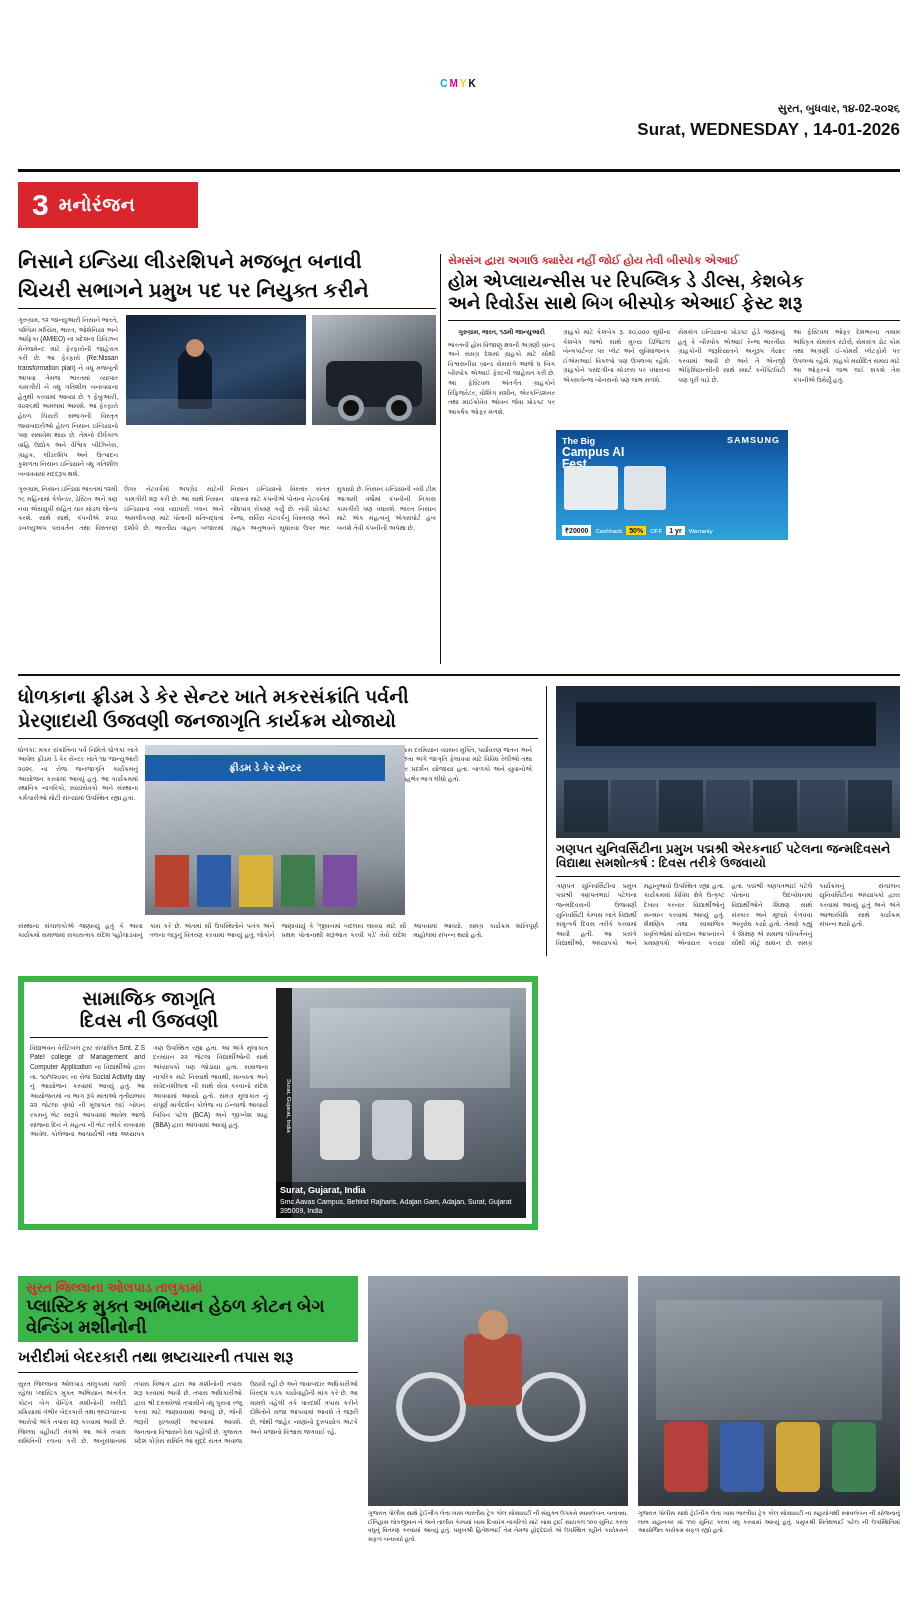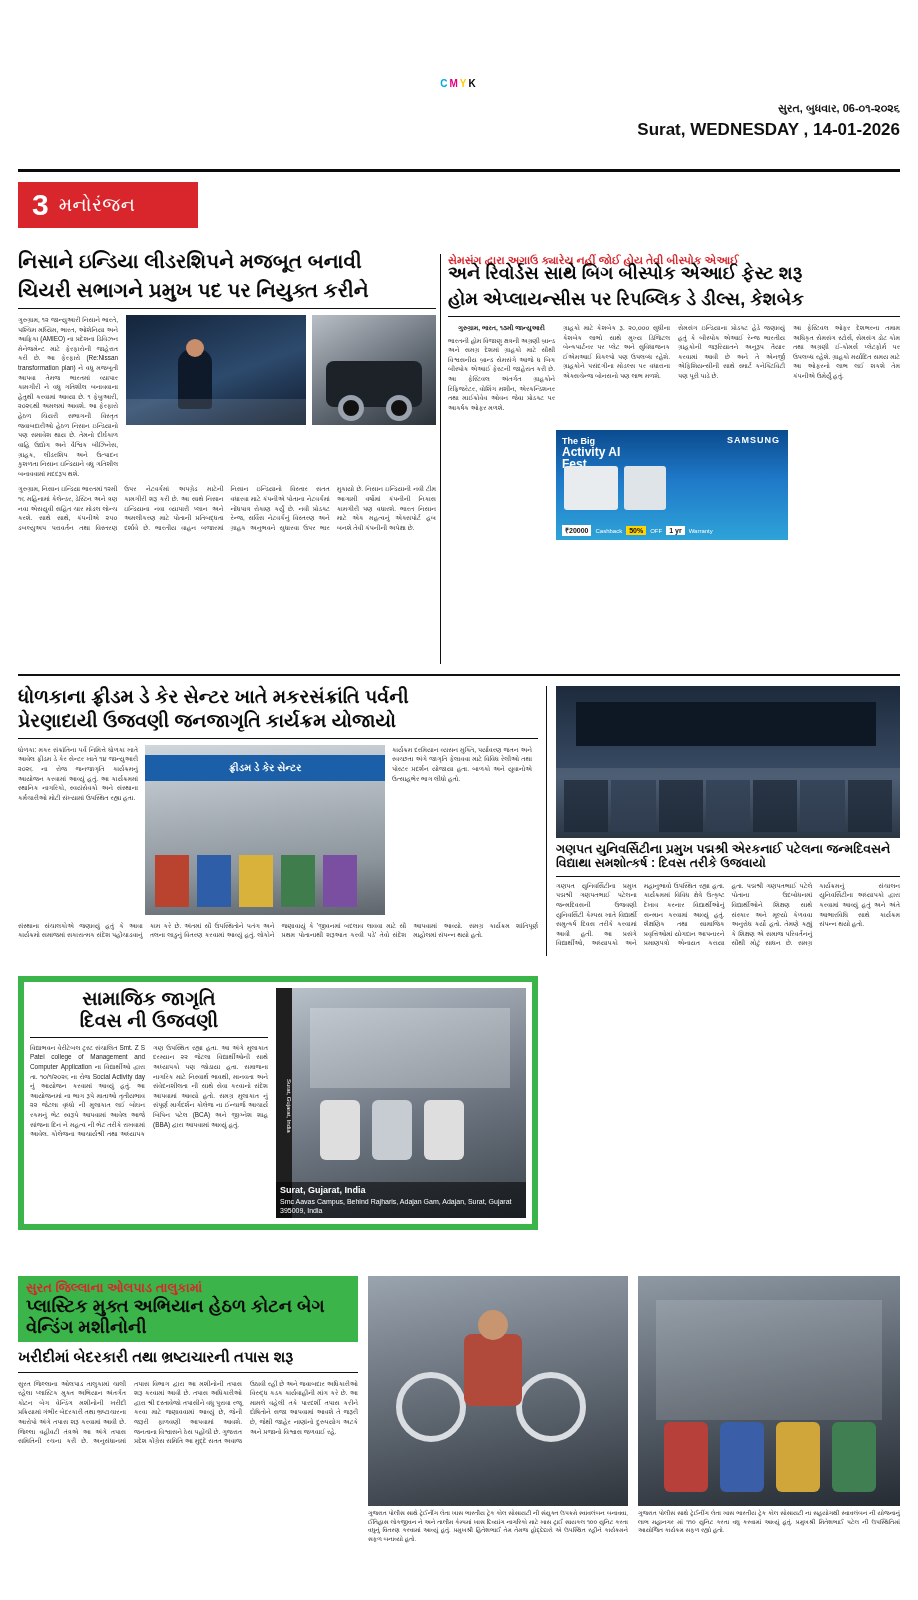--- a/index.html
+++ b/index.html
@@ -30,21 +30,21 @@
     left: 18px; top: 96px;
     width: 180px; height: 46px;
     background: #d8262c;
     display: flex; align-items: center;
   }
   .page-flag .num {
     color: #fff; font-size: 30px; font-weight: bold;
     padding: 0 10px 0 14px; line-height: 1;
   }
   .page-flag .sect {
-    color: #fff; font-size: 19px; font-weight: normal;
+    color: #fff; font-size: 19px; font-weight: bold;
     letter-spacing: .5px;
   }
   .cmyk-top {
     position: absolute; left: 50%; transform: translateX(-50%);
     top: -8px;
     font-size: 10px; font-weight: bold; letter-spacing: 2px;
     color: #111;
   }
   .cmyk-top .c { color:#00a8e1; } .cmyk-top .m { color:#e6007e; }
   .cmyk-top .y { color:#ffcc00; } .cmyk-top .k { color:#000; }
@@ -141,21 +141,21 @@
 <body>
 
 <div class="page">
 
   <div class="cmyk-top">
     <span class="c">C</span><span class="m">M</span><span class="y">Y</span><span class="k">K</span>
   </div>
 
   <div class="masthead">
     <div class="dateline">
-      <div>સુરત, બુધવાર, 06-૦૧-૨૦૨૬</div>
+      <div>સુરત, બુધવાર, ૧૪-02-૨૦૨૬</div>
       <div class="en">Surat, WEDNESDAY , 14-01-2026</div>
     </div>
   </div>
 
   <div class="page-flag">
     <span class="num">3</span>
     <span class="sect">મનોરંજન</span>
   </div>
 
   <div class="region" id="story-nissan">
@@ -187,22 +187,22 @@
       <span>ગુરુગ્રામ, નિસાન ઇન્ડિયા ભારતમાં ૧૨મી ૧૬ મહિનામાં કેલેન્ડર, ડેસ્ટિન અને ત્રણ નવા એસયુવી સહિત ચાર મોડલ લોન્ચ કરશે. સાથે સાથે, કંપનીએ ૨૫૦ ડબલ્યુઅપ પરાવર્તન તથા વિસ્તરણ ઉપર નેટવર્કમાં અપગ્રેડ માટેની કામગીરી શરૂ કરી છે. આ સાથે નિસાન ઇન્ડિયાના નવા વ્યાપારી પ્લાન અને અમલીકરણ માટે પોતાની પ્રતિબદ્ધતા દર્શાવે છે.</span>
       <span>ભારતીય વાહન બજારમાં નિસાન ઇન્ડિયાનો વિસ્તાર સતત વધારવા માટે કંપનીએ પોતાના નેટવર્કમાં નોંધપાત્ર રોકાણ કર્યું છે. નવી પ્રોડક્ટ રેન્જ, સર્વિસ નેટવર્કનું વિસ્તરણ અને ગ્રાહક અનુભવને સુધારવા ઉપર ભાર મુકાયો છે.</span>
       <span>નિસાન ઇન્ડિયાની નવી ટીમ આગામી વર્ષોમાં કંપનીની નિકાસ કામગીરી પણ વધારશે. ભારત નિસાન માટે એક મહત્વનું એક્સપોર્ટ હબ બનશે તેવી કંપનીની અપેક્ષા છે.</span>
     </div>
   </div>
 
   <div class="vsep" style="left:440px; top:168px; height:410px;"></div>
 
   <div class="region" id="story-bespoke">
     <div class="headline-red" style="font-size:11px;">સેમસંગ દ્વારા અગાઉ ક્યારેય નહીં જોઈ હોય તેવી બીસ્પોક એઆઈ</div>
+    <h1 class="headline-black">હોમ એપ્લાયન્સીસ પર રિપબ્લિક ડે ડીલ્સ, કેશબેક</h1>
     <h1 class="headline-black" style="margin-top:-4px;">અને રિવોર્ડસ સાથે બિગ બીસ્પોક એઆઈ ફેસ્ટ શરૂ</h1>
-    <h1 class="headline-black">હોમ એપ્લાયન્સીસ પર રિપબ્લિક ડે ડીલ્સ, કેશબેક</h1>
     <div class="thin-rule" style="margin:6px 0;"></div>
 
     <div style="display:flex; gap:8px;">
       <div style="width:108px;">
         <div class="body-col hl" style="text-align:center;margin-bottom:3px;">ગુરુગ્રામ, ભારત, ૧૩મી જાન્યુઆરી</div>
         <div class="body-col">ભારતની હોમ વિજાણુ ક્ષત્રની અગ્રણી બ્રાન્ડ અને સમગ્ર દેશમાં ગ્રાહકો માટે સૌથી વિશ્વસનીય બ્રાન્ડ સેમસંગે આજે ધ બિગ બીસ્પોક એઆઈ ફેસ્ટની જાહેરાત કરી છે. આ ફેસ્ટિવલ અંતર્ગત ગ્રાહકોને રિફ્રિજરેટર, વોશિંગ મશીન, એરકન્ડિશનર તથા માઈક્રોવેવ ઓવન જેવા પ્રોડક્ટ પર આકર્ષક ઓફર મળશે.</div>
       </div>
       <div style="width:108px;">
         <div class="body-col">ગ્રાહકો માટે કેશબેક રૂ. ૨૦,૦૦૦ સુધીના કેશબેક લાભો સાથે મુખ્ય ડિજિટલ બેન્કપાર્ટનર પર પ્લેટ અને સુવિધાજનક ઈએમઆઈ વિકલ્પો પણ ઉપલબ્ધ રહેશે. ગ્રાહકોને પસંદગીના મોડલ્સ પર વધારાના એક્સચેન્જ બોનસનો પણ લાભ મળશે.</div>
       </div>
@@ -210,21 +210,21 @@
         <div class="body-col">સેમસંગ ઇન્ડિયાના પ્રોડક્ટ હેડે જણાવ્યું હતું કે બીસ્પોક એઆઈ રેન્જ ભારતીય ગ્રાહકોની જરૂરિયાતને અનુરૂપ તૈયાર કરવામાં આવી છે અને તે એનર્જી એફિશિયન્સીની સાથે સ્માર્ટ કનેક્ટિવિટી પણ પૂરી પાડે છે.</div>
       </div>
       <div style="width:108px;">
         <div class="body-col">આ ફેસ્ટિવલ ઓફર દેશભરના તમામ અધિકૃત સેમસંગ સ્ટોર્સ, સેમસંગ ડોટ કોમ તથા અગ્રણી ઈ-કોમર્સ પ્લેટફોર્મ પર ઉપલબ્ધ રહેશે. ગ્રાહકો મર્યાદિત સમય માટે આ ઓફરનો લાભ લઈ શકશે તેમ કંપનીએ ઉમેર્યું હતું.</div>
       </div>
     </div>
 
     <div class="grad-samsung" style="position:absolute;left:108px;top:176px;width:232px;height:110px;color:#fff;padding:6px;">
       <div style="position:absolute;right:8px;top:5px;font-size:9px;font-weight:bold;letter-spacing:1px;">SAMSUNG</div>
       <div style="font-size:9px;font-weight:bold;">The Big</div>
-      <div style="font-size:12px;font-weight:bold;line-height:1;">Activity AI</div>
+      <div style="font-size:12px;font-weight:bold;line-height:1;">Campus AI</div>
       <div style="font-size:12px;font-weight:bold;line-height:1;">Fest</div>
       <div style="position:absolute;left:8px;bottom:30px;width:54px;height:44px;background:#e8ecef;border-radius:3px;"></div>
       <div style="position:absolute;left:68px;bottom:30px;width:42px;height:44px;background:#dfe4e8;border-radius:3px;"></div>
       <div style="position:absolute;left:6px;bottom:4px;display:flex;gap:4px;align-items:center;">
         <span class="badge-white">₹20000</span>
         <span style="font-size:6px;">Cashback</span>
         <span class="badge-white" style="background:#ffd400;">50%</span>
         <span style="font-size:6px;">OFF</span>
         <span class="badge-white">1 yr</span>
         <span style="font-size:6px;">Warranty</span>
@@ -237,21 +237,21 @@
   <div class="region" id="story-dholka">
     <h1 class="headline-black">ધોળકાના ફ્રીડમ ડે કેર સેન્ટર ખાતે મકરસંક્રાંતિ પર્વની</h1>
     <h1 class="headline-black" style="margin-top:-4px;">પ્રેરણાદાયી ઉજવણી જનજાગૃતિ કાર્યક્રમ યોજાયો</h1>
     <div class="thin-rule" style="margin:6px 0;"></div>
 
     <div style="display:flex; gap:7px;">
       <div style="width:120px;">
         <div class="body-col">ધોળકા: મકર સંક્રાંતિના પર્વ નિમિત્તે ધોળકા ખાતે આવેલ ફ્રીડમ ડે કેર સેન્ટર ખાતે ૧૪ જાન્યુઆરી ૨૦૨૬ ના રોજ જનજાગૃતિ કાર્યક્રમનું આયોજન કરવામાં આવ્યું હતું. આ કાર્યક્રમમાં સ્થાનિક નાગરિકો, સ્વયંસેવકો અને સંસ્થાના કર્મચારીઓ મોટી સંખ્યામાં ઉપસ્થિત રહ્યા હતા.</div>
       </div>
       <div style="width:240px;">
-        <div class="photo" style="width:240px;height:170px;background:linear-gradient(175deg,#cfd6dc,#8d959d 70%,#5d646b);">
+        <div class="photo" style="width:260px;height:170px;background:linear-gradient(175deg,#cfd6dc,#8d959d 70%,#5d646b);">
           <div style="position:absolute;left:0;top:10px;width:240px;height:26px;background:#1a5fa8;"></div>
           <div style="position:absolute;left:0;top:10px;width:240px;height:26px;display:flex;align-items:center;justify-content:center;color:#fff;font-size:10px;font-weight:bold;">ફ્રીડમ ડે કેર સેન્ટર</div>
           <div style="position:absolute;left:10px;bottom:8px;width:34px;height:52px;background:#b9432f;"></div>
           <div style="position:absolute;left:52px;bottom:8px;width:34px;height:52px;background:#2f5ea8;"></div>
           <div style="position:absolute;left:94px;bottom:8px;width:34px;height:52px;background:#d8b23a;"></div>
           <div style="position:absolute;left:136px;bottom:8px;width:34px;height:52px;background:#3f7d4d;"></div>
           <div style="position:absolute;left:178px;bottom:8px;width:34px;height:52px;background:#7a4fa1;"></div>
         </div>
       </div>
       <div style="width:140px;">

